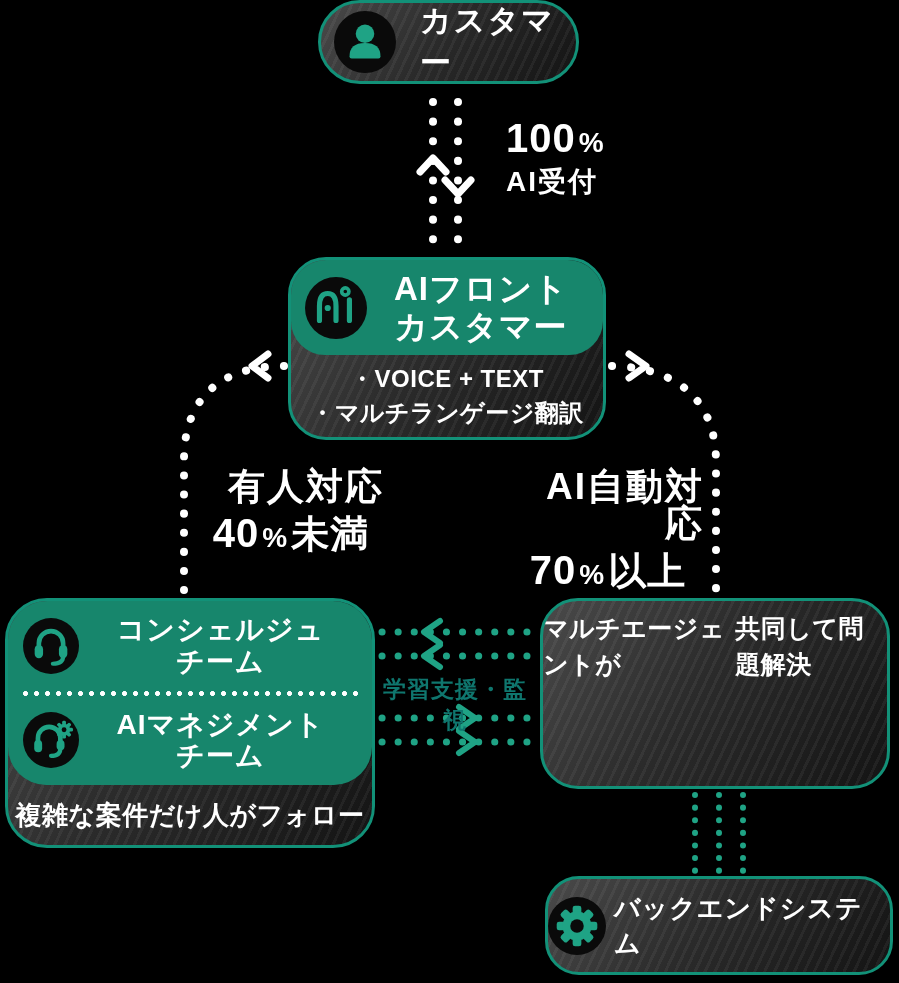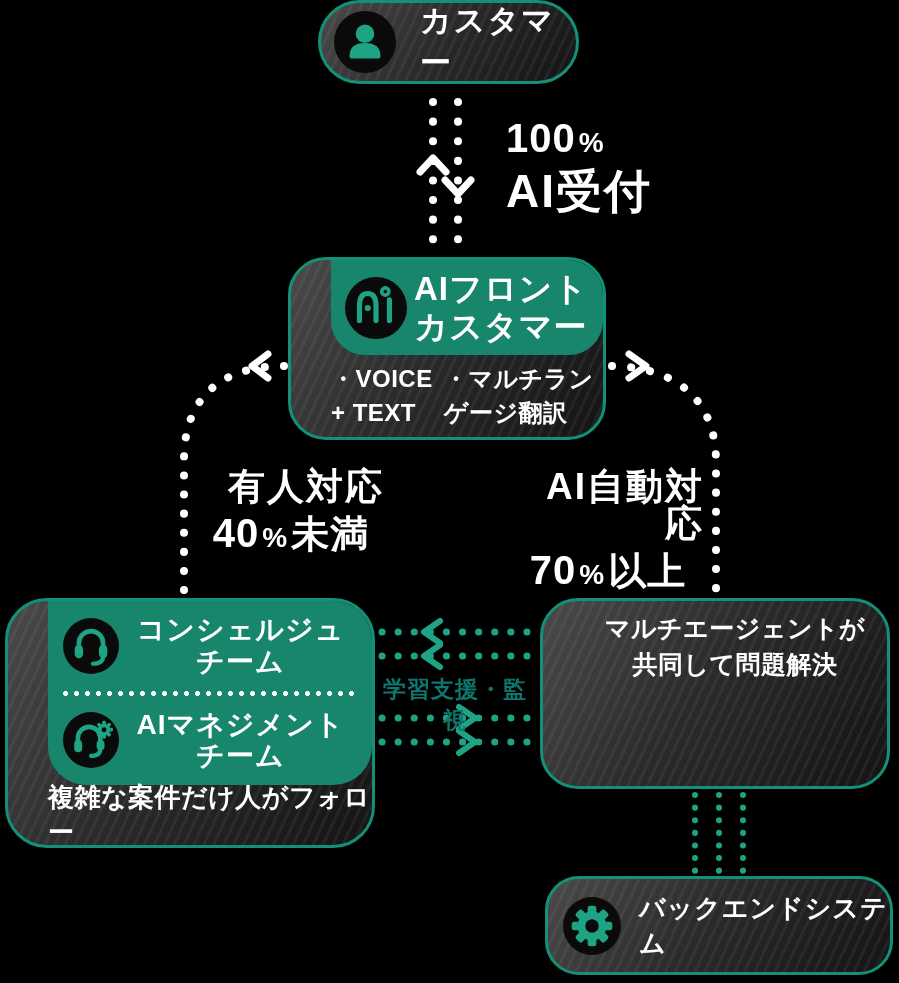--- a/index.html
+++ b/index.html
@@ -5,48 +5,47 @@
   html,body{margin:0;padding:0;background:#000;}
   .canvas{
     position:relative;width:899px;height:983px;overflow:hidden;background:#000;
     font-family:"Liberation Sans","DejaVu Sans",sans-serif;font-weight:700;color:#fff;
   }
   .abs{position:absolute;}
   .darkfill{
     background:
       repeating-linear-gradient(115deg,rgba(255,255,255,.05) 0 3px,rgba(255,255,255,0) 3px 9px),
       linear-gradient(125deg,#4a4a4a 0%,#2b2b2b 45%,#141414 100%);
-    padding-left: 40px;
   }
   .node{
     position:absolute;box-sizing:border-box;border:3px solid #129178;overflow:hidden;
   }
   .tealhead{background:#17866C;}
   .icon-circle{
     border-radius:50%;background:#0a0a0a;flex:none;
     display:flex;align-items:center;justify-content:center;
   }
   svg{display:block;}
   
   #customer{left:318px;top:0;width:261px;height:84px;border-radius:44px;
     display:flex;align-items:center;gap:24px;padding-left:13px;}
   #customer .icon-circle{width:62px;height:62px;}
   #customer .label{font-size:31px;letter-spacing:2px;}
   
   #flow-top{left:506px;top:118px;line-height:1;}
   .statline{display:flex;align-items:baseline;}
   .stat-num{font-size:40px;letter-spacing:1px;}
   .stat-pct{font-size:28px;margin-left:3px;}
-  #flow-top .stat-sub{font-size:46px;margin-top:10px;letter-spacing:2px;}
+  #flow-top .stat-sub{font-size:28px;margin-top:10px;letter-spacing:2px;}
   
   #front-box{left:288px;top:257px;width:318px;height:183px;border-radius:38px;}
   #front-head{height:95px;border-radius:0 0 34px 34px;display:flex;align-items:center;padding-left:14px;}
   #front-head .icon-circle{width:62px;height:62px;}
   #front-head .title{flex:1;text-align:center;font-size:33px;line-height:1.15;letter-spacing:1px;padding-right:8px;}
-  #front-body{height:82px;display:flex;flex-direction:row;justify-content:center;align-items:center;
+  #front-body{height:82px;display:flex;flex-direction:column;justify-content:center;align-items:center;
     font-size:24px;line-height:1.42;letter-spacing:.5px;}
   
   .branch-label{position:absolute;text-align:right;line-height:1;}
   #left-branch-label{left:198px;top:468px;width:186px;}
   #right-branch-label{left:512px;top:468px;width:192px;}
   .branch-l1{font-size:37px;letter-spacing:2px;}
   .branch-l2{display:flex;justify-content:center;align-items:baseline;margin-top:8px;}
   .branch-suffix{font-size:38px;margin-left:4px;letter-spacing:1px;}
   
   #team-box{left:5px;top:598px;width:370px;height:250px;border-radius:42px;}
@@ -56,27 +55,27 @@
   .team-row .title{flex:1;text-align:center;font-size:28px;line-height:1.12;letter-spacing:1px;padding-right:10px;}
   #team-divider{height:5px;margin:0 12px;flex:none;
     background-image:radial-gradient(circle closest-side,#fff 2.2px,rgba(255,255,255,0) 2.7px);
     background-size:11px 5px;background-repeat:repeat-x;}
   #team-note{height:60px;display:flex;align-items:center;justify-content:center;font-size:26px;letter-spacing:.5px;}
   
   #platform-box{left:540px;top:598px;width:350px;height:191px;border-radius:38px;}
   #platform-head{height:95px;border-radius:0 0 34px 34px;display:flex;align-items:center;padding-left:15px;}
   #platform-head .icon-circle{width:58px;height:58px;}
   #platform-head .title{flex:1;text-align:center;font-size:30px;line-height:1.2;letter-spacing:1px;padding-right:6px;}
-  #platform-body{height:90px;display:flex;flex-direction:column;justify-content:center;align-items:center;
+  #platform-body{height:90px;display:flex;flex-direction:row;justify-content:center;align-items:center;
     font-size:25px;line-height:1.45;letter-spacing:.5px;}
   
   #middle-label{left:372px;top:674px;width:166px;text-align:center;font-size:23px;color:#0f766e;letter-spacing:1px;}
   
   #backend-box{left:545px;top:876px;width:348px;height:99px;border-radius:34px;
-    display:flex;align-items:center;gap:18px;padding-left:15px;}
+    display:flex;align-items:center;gap:8px;}
   #backend-box .icon-circle{width:58px;height:58px;}
   #backend-box .label{font-size:26px;letter-spacing:1px;}
 </style>
 </head>
 <body>
 
 <div class="canvas">
 
   <svg class="abs" style="left:0;top:0" width="899" height="983" viewBox="0 0 899 983">
     <g stroke="#ffffff" fill="none" stroke-linecap="round" stroke-linejoin="round">

